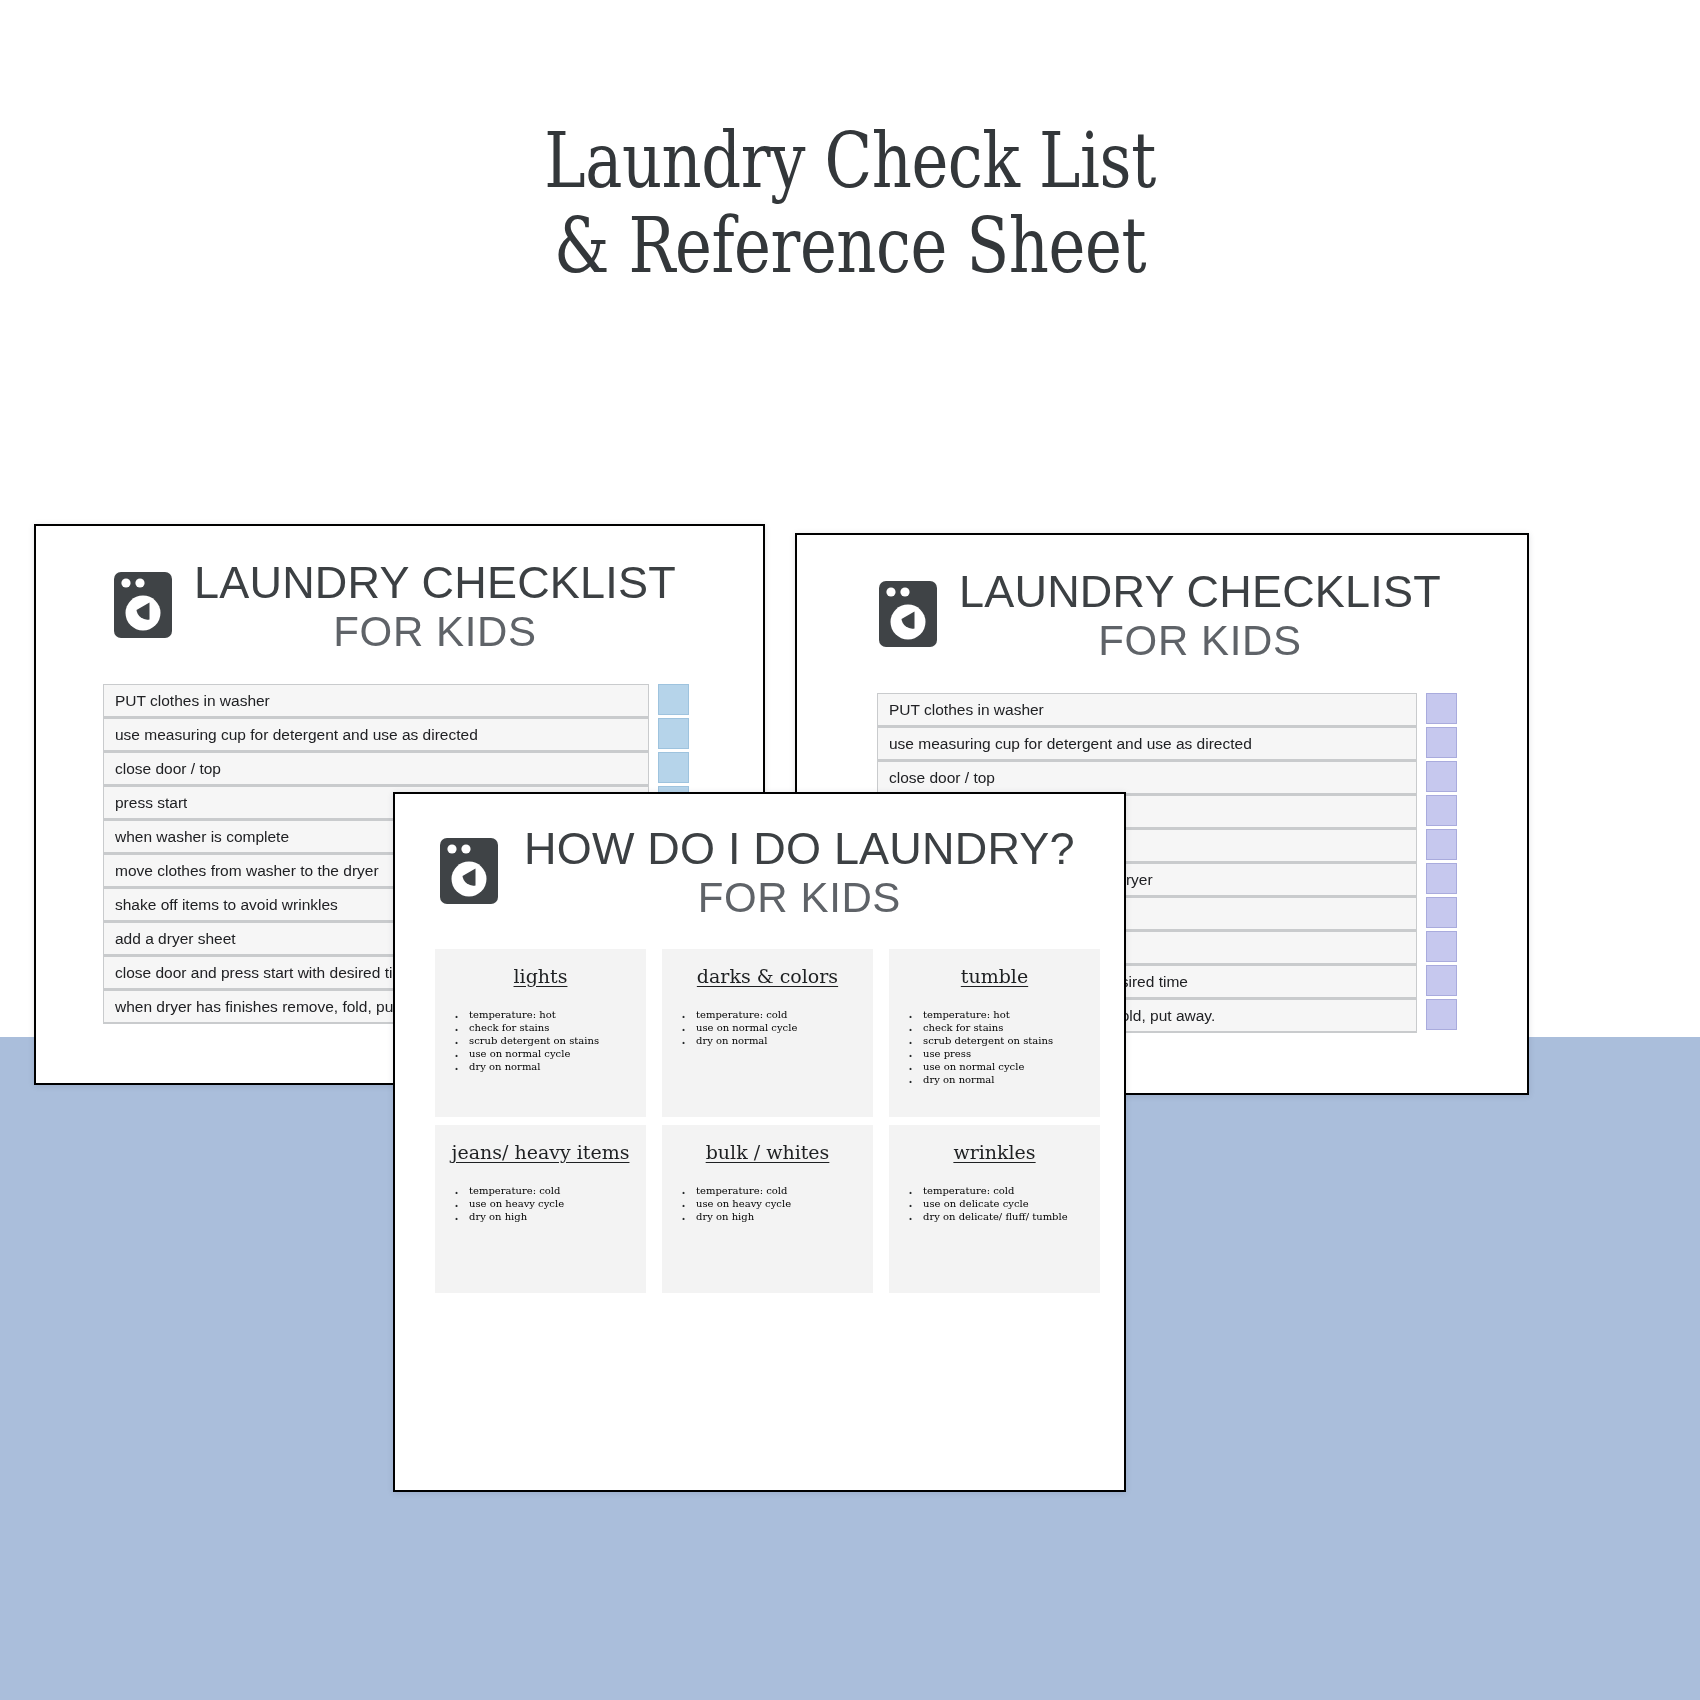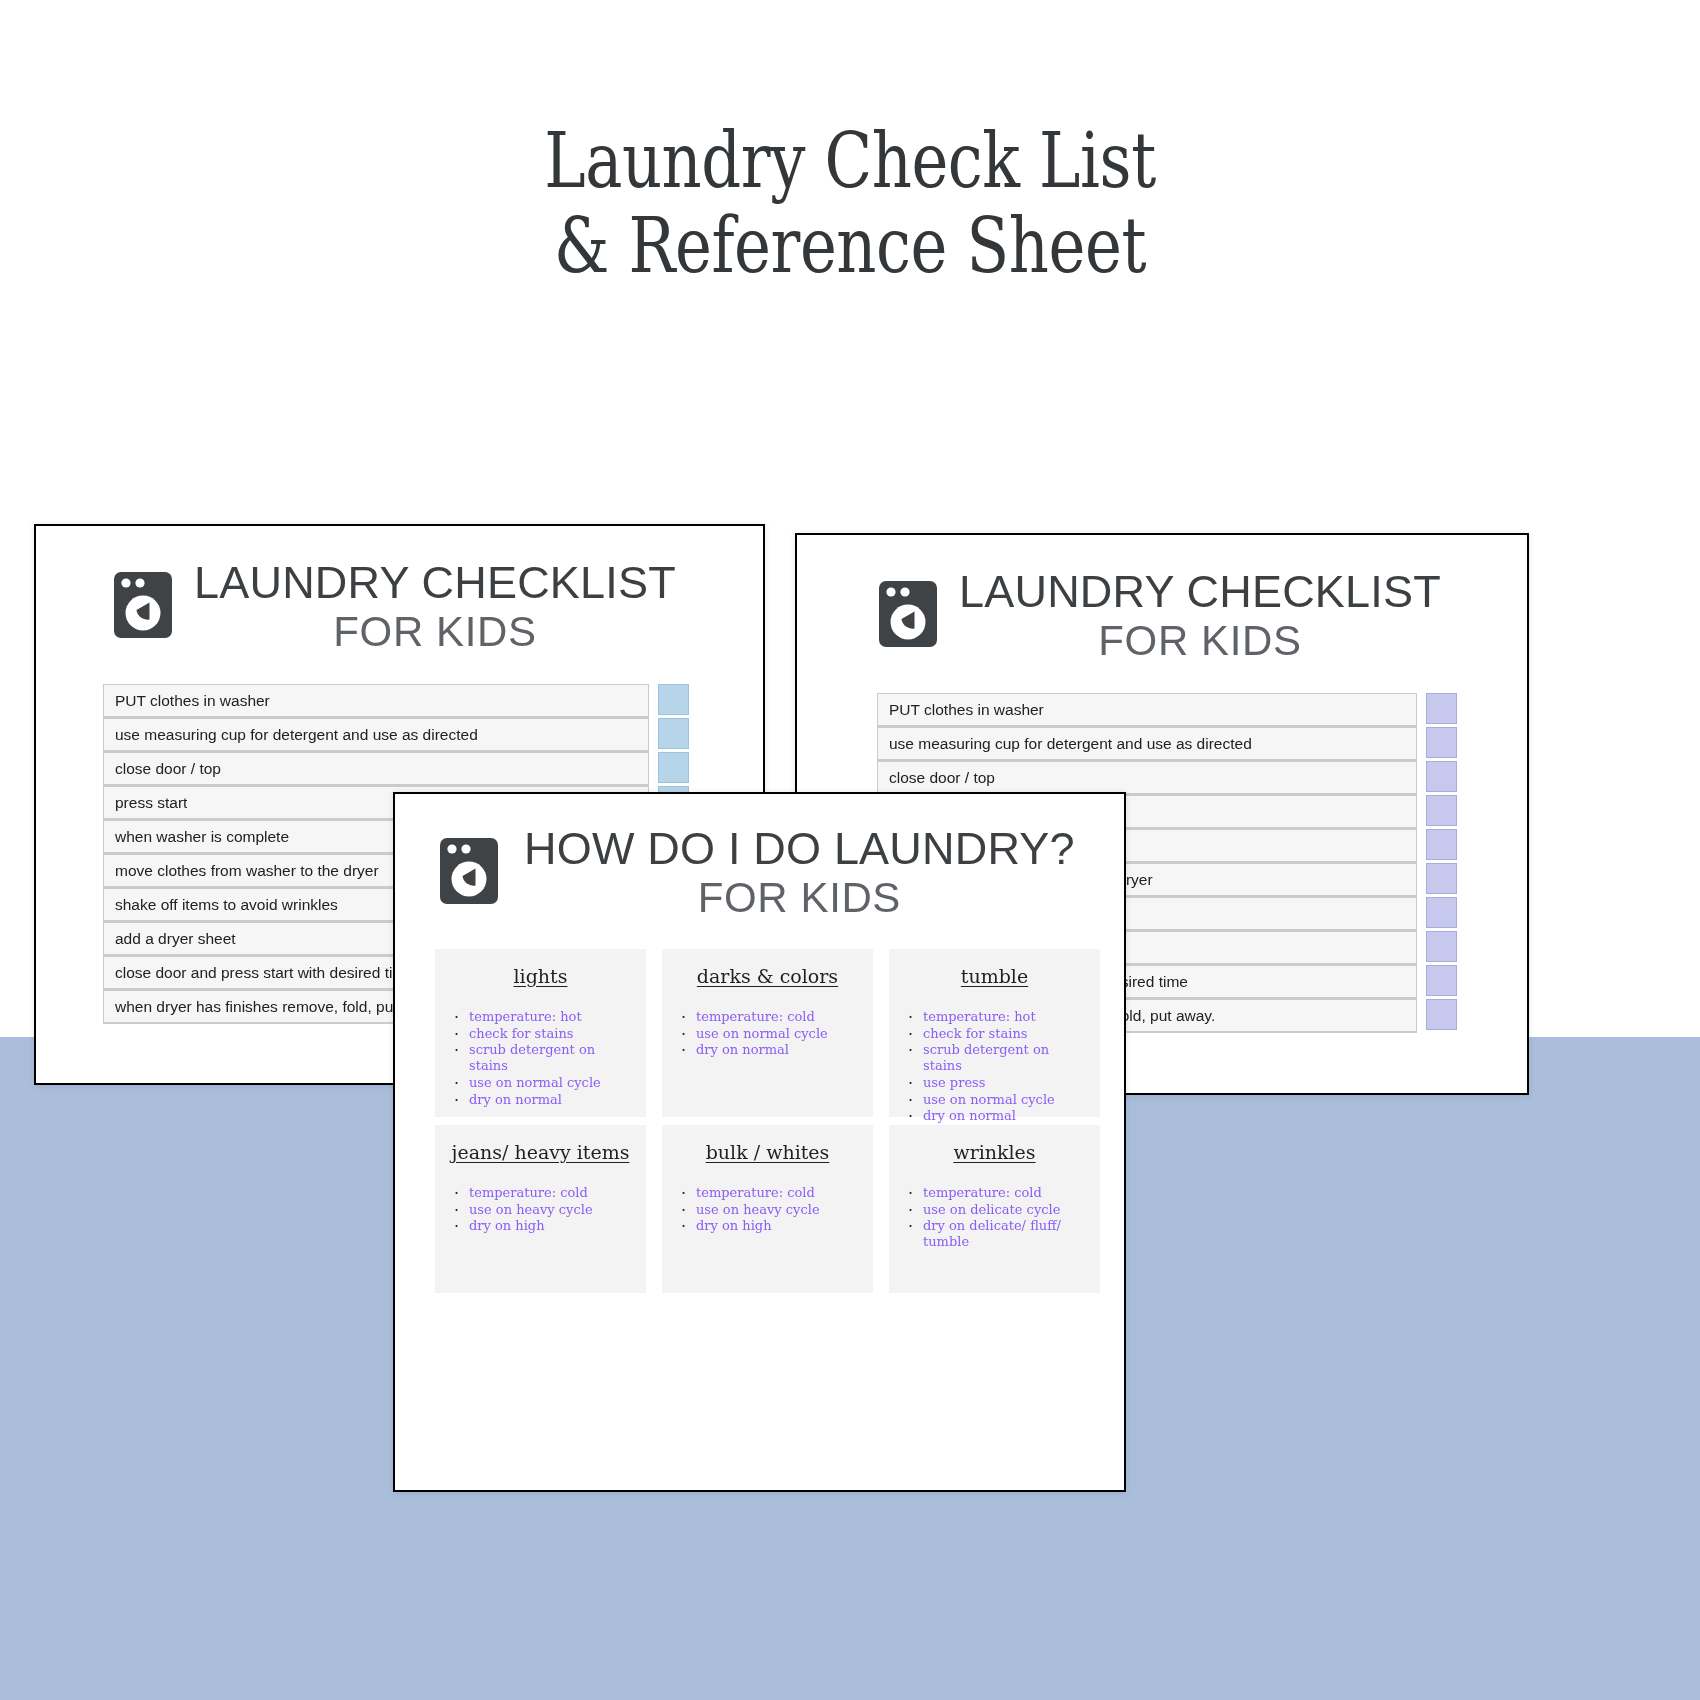--- a/index.html
+++ b/index.html
@@ -115,23 +115,23 @@
     text-align: center;
     font-size: 19px;
     color: #1e2022;
     text-decoration: underline;
     text-underline-offset: 3px;
     margin-bottom: 22px;
     white-space: nowrap;
   }
   .ref-list { list-style: none; }
   .ref-list li {
-    font-size: 13px;
+    font-size: 10px;
     line-height: 1.21;
-    color: #8b5cf6;
+    color: #000000;
     padding-left: 22px;
     position: relative;
     margin-bottom: 1px;
   }
   .ref-list li::before {
     content: "\00B7";
     position: absolute; left: 7px; top: -1px;
     font-size: 16px; color: #26292b;
   }
 </style>

